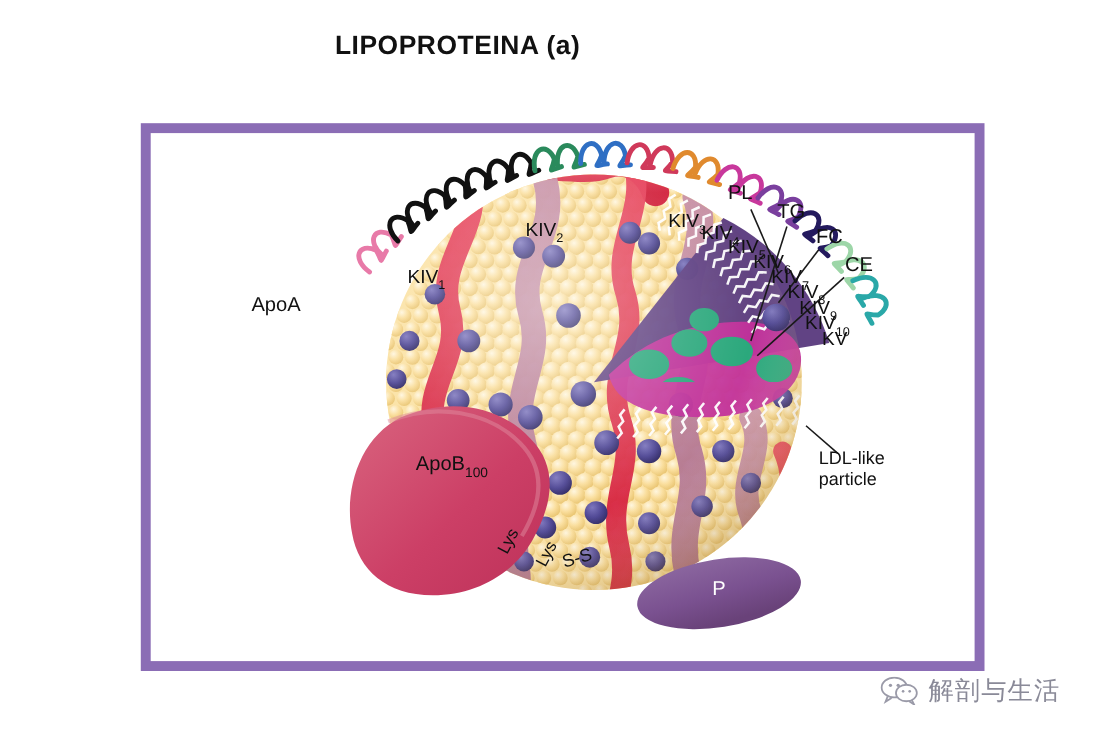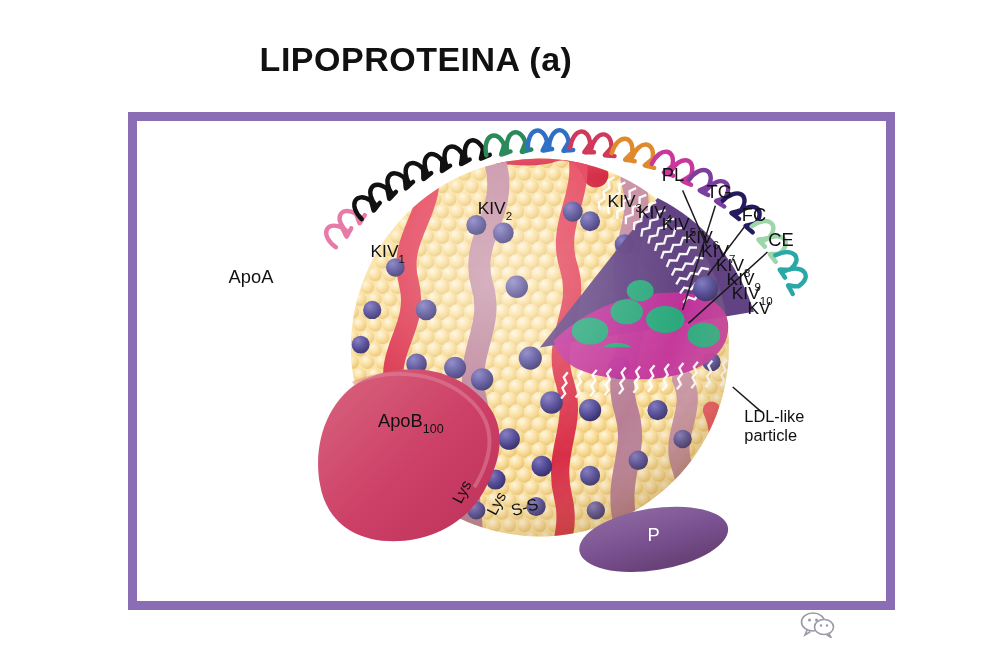--- a/index.html
+++ b/index.html
@@ -7,23 +7,23 @@
   body{
     width:1000px;height:667px;
     background:#ffffff;
     font-family:"Liberation Sans","DejaVu Sans",sans-serif;
     overflow:hidden;position:relative;
   }
   #page{position:absolute;inset:0;background:#fff;}
 
   
   .title{
-    position:absolute;left:0;top:40px;width:832px;
+    position:absolute;left:0;top:28px;width:832px;
     text-align:center;
-    font-size:34px;font-weight:bold;color:#111111;
+    font-size:24px;font-weight:bold;color:#111111;
     letter-spacing:.5px;
     font-family:"Liberation Sans","DejaVu Sans",sans-serif;
   }
 
   
   .frame{
     position:absolute;left:128px;top:112px;
     width:767px;height:498px;
     border:9px solid #8b6db5;
     background:#ffffff;
@@ -904,15 +904,16 @@
         <ellipse cx="13" cy="10" rx="11.5" ry="9" fill="none" stroke="#9a9aa8" stroke-width="1.6"></ellipse>
         <path d="M7 18 L5 23 L10.5 19.5" fill="none" stroke="#9a9aa8" stroke-width="1.6"></path>
         <circle cx="9.5" cy="8" r="1.5" fill="#9a9aa8"></circle>
         <circle cx="16.5" cy="8" r="1.5" fill="#9a9aa8"></circle>
         <ellipse cx="24" cy="15" rx="9.5" ry="7.5" fill="#ffffff" stroke="#9a9aa8" stroke-width="1.6"></ellipse>
         <path d="M29 21.5 L31 25.5 L26.5 22.5" fill="none" stroke="#9a9aa8" stroke-width="1.6"></path>
         <circle cx="21" cy="13.5" r="1.2" fill="#9a9aa8"></circle>
         <circle cx="27" cy="13.5" r="1.2" fill="#9a9aa8"></circle>
       </svg>
     </span>
+    <span class="wm-text">解剖与生活</span>
   </div>
 
 </div>
 
 </body></html>

